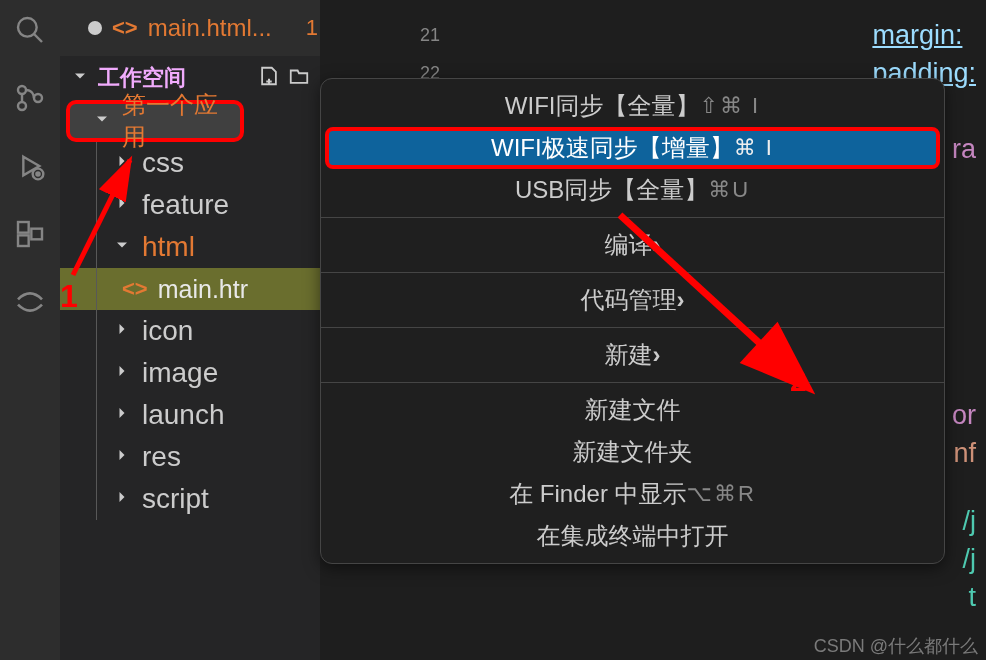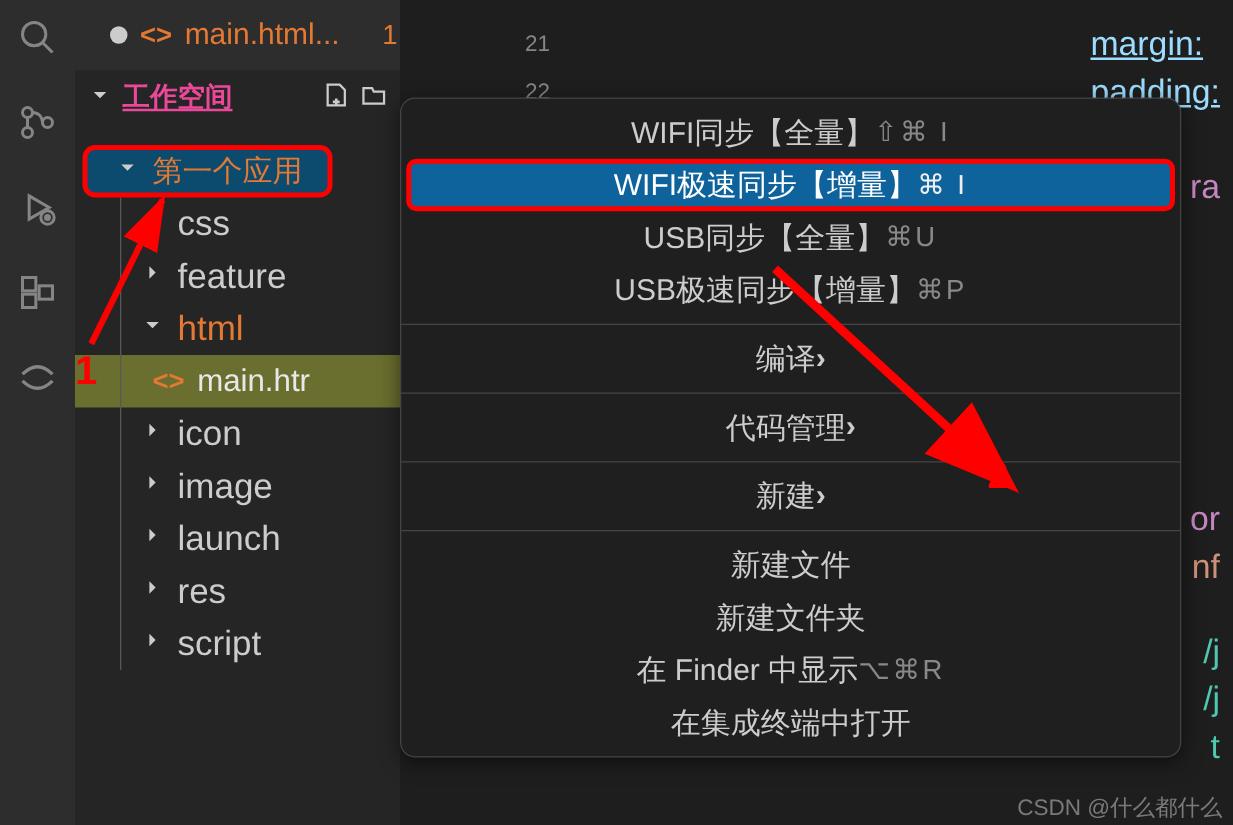--- a/index.html
+++ b/index.html
@@ -15,28 +15,28 @@
     
     .tab-bar { height: 56px; display: flex; align-items: center; padding-left: 12px; min-width: 380px; background: #2d2d2d; }
     .tab { display: flex; align-items: center; gap: 10px; padding: 0 16px; height: 100%; }
     .tab-dot { width: 14px; height: 14px; border-radius: 50%; background: #cccccc; }
     .tab-icon { color: #e37933; font-size: 22px; font-weight: bold; }
     .tab-label { color: #e37933; font-size: 24px; }
     .tab-badge { color: #e37933; font-size: 22px; margin-left: 24px; }
     
     .workspace-header { height: 44px; display: flex; align-items: center; padding: 0 10px; gap: 8px; background: #252526; justify-content: space-between; }
     .workspace-left { display: flex; align-items: center; gap: 8px; }
-    .workspace-title { font-size: 22px; font-weight: bold; color: #ec4899; text-decoration: underline; }
+    .workspace-title { font-size: 22px; font-weight: bold; color: #f0abfc; }
     .workspace-actions { display: flex; gap: 8px; }
     .chevron { color: #cccccc; }
     .chevron svg { width: 20px; height: 20px; }
     
     .tree { flex: 1; position: relative; }
     .tree-item { display: flex; align-items: center; height: 42px; padding-left: 16px; gap: 10px; font-size: 24px; cursor: pointer; }
-    .tree-item.project { background: #0c4a6e; color: #e37933; padding-left: 22px; border: 4px solid #ff0000; border-radius: 10px; width: 200px; margin-left: 6px; margin-top: 16px; }
+    .tree-item.project { background: #404040; color: #e37933; padding-left: 22px; border: 4px solid #ff0000; border-radius: 10px; width: 178px; margin-left: 6px; margin-top: 0; }
     .tree-item.folder { padding-left: 52px; color: #cccccc; }
     .tree-item.folder.html-expanded { color: #e37933; padding-left: 52px; }
     .tree-item.file-active { background: #6a6e2e; padding-left: 62px; }
     .folder-name { font-size: 28px; }
     .file-icon { color: #e37933; font-size: 22px; font-weight: bold; }
     .file-name { color: #e8e8e8; font-size: 25px; }
     .tree-line { position: absolute; left: 36px; top: 0px; bottom: 0; width: 1px; background: #585858; }
     
     .editor-area { flex: 1; background: #1e1e1e; position: relative; padding-top: 0; }
     .line-numbers { position: absolute; left: 100px; top: 16px; color: #858585; font-size: 18px; font-family: monospace; line-height: 38px; }
@@ -221,24 +221,20 @@
     <span class="shortcut">⇧⌘ I</span>
   </div>
   <div class="menu-item selected">
     <span>WIFI极速同步【增量】</span>
     <span class="shortcut">⌘ I</span>
   </div>
   <div class="menu-item">
     <span>USB同步【全量】</span>
     <span class="shortcut">⌘U</span>
   </div>
-  <div class="menu-item">
-    <span>USB极速同步【增量】</span>
-    <span class="shortcut">⌘P</span>
-  </div>
   <div class="menu-divider"></div>
   <div class="menu-item">
     <span>编译</span>
     <span class="submenu-arrow">›</span>
   </div>
   <div class="menu-divider"></div>
   <div class="menu-item">
     <span>代码管理</span>
     <span class="submenu-arrow">›</span>
   </div>

